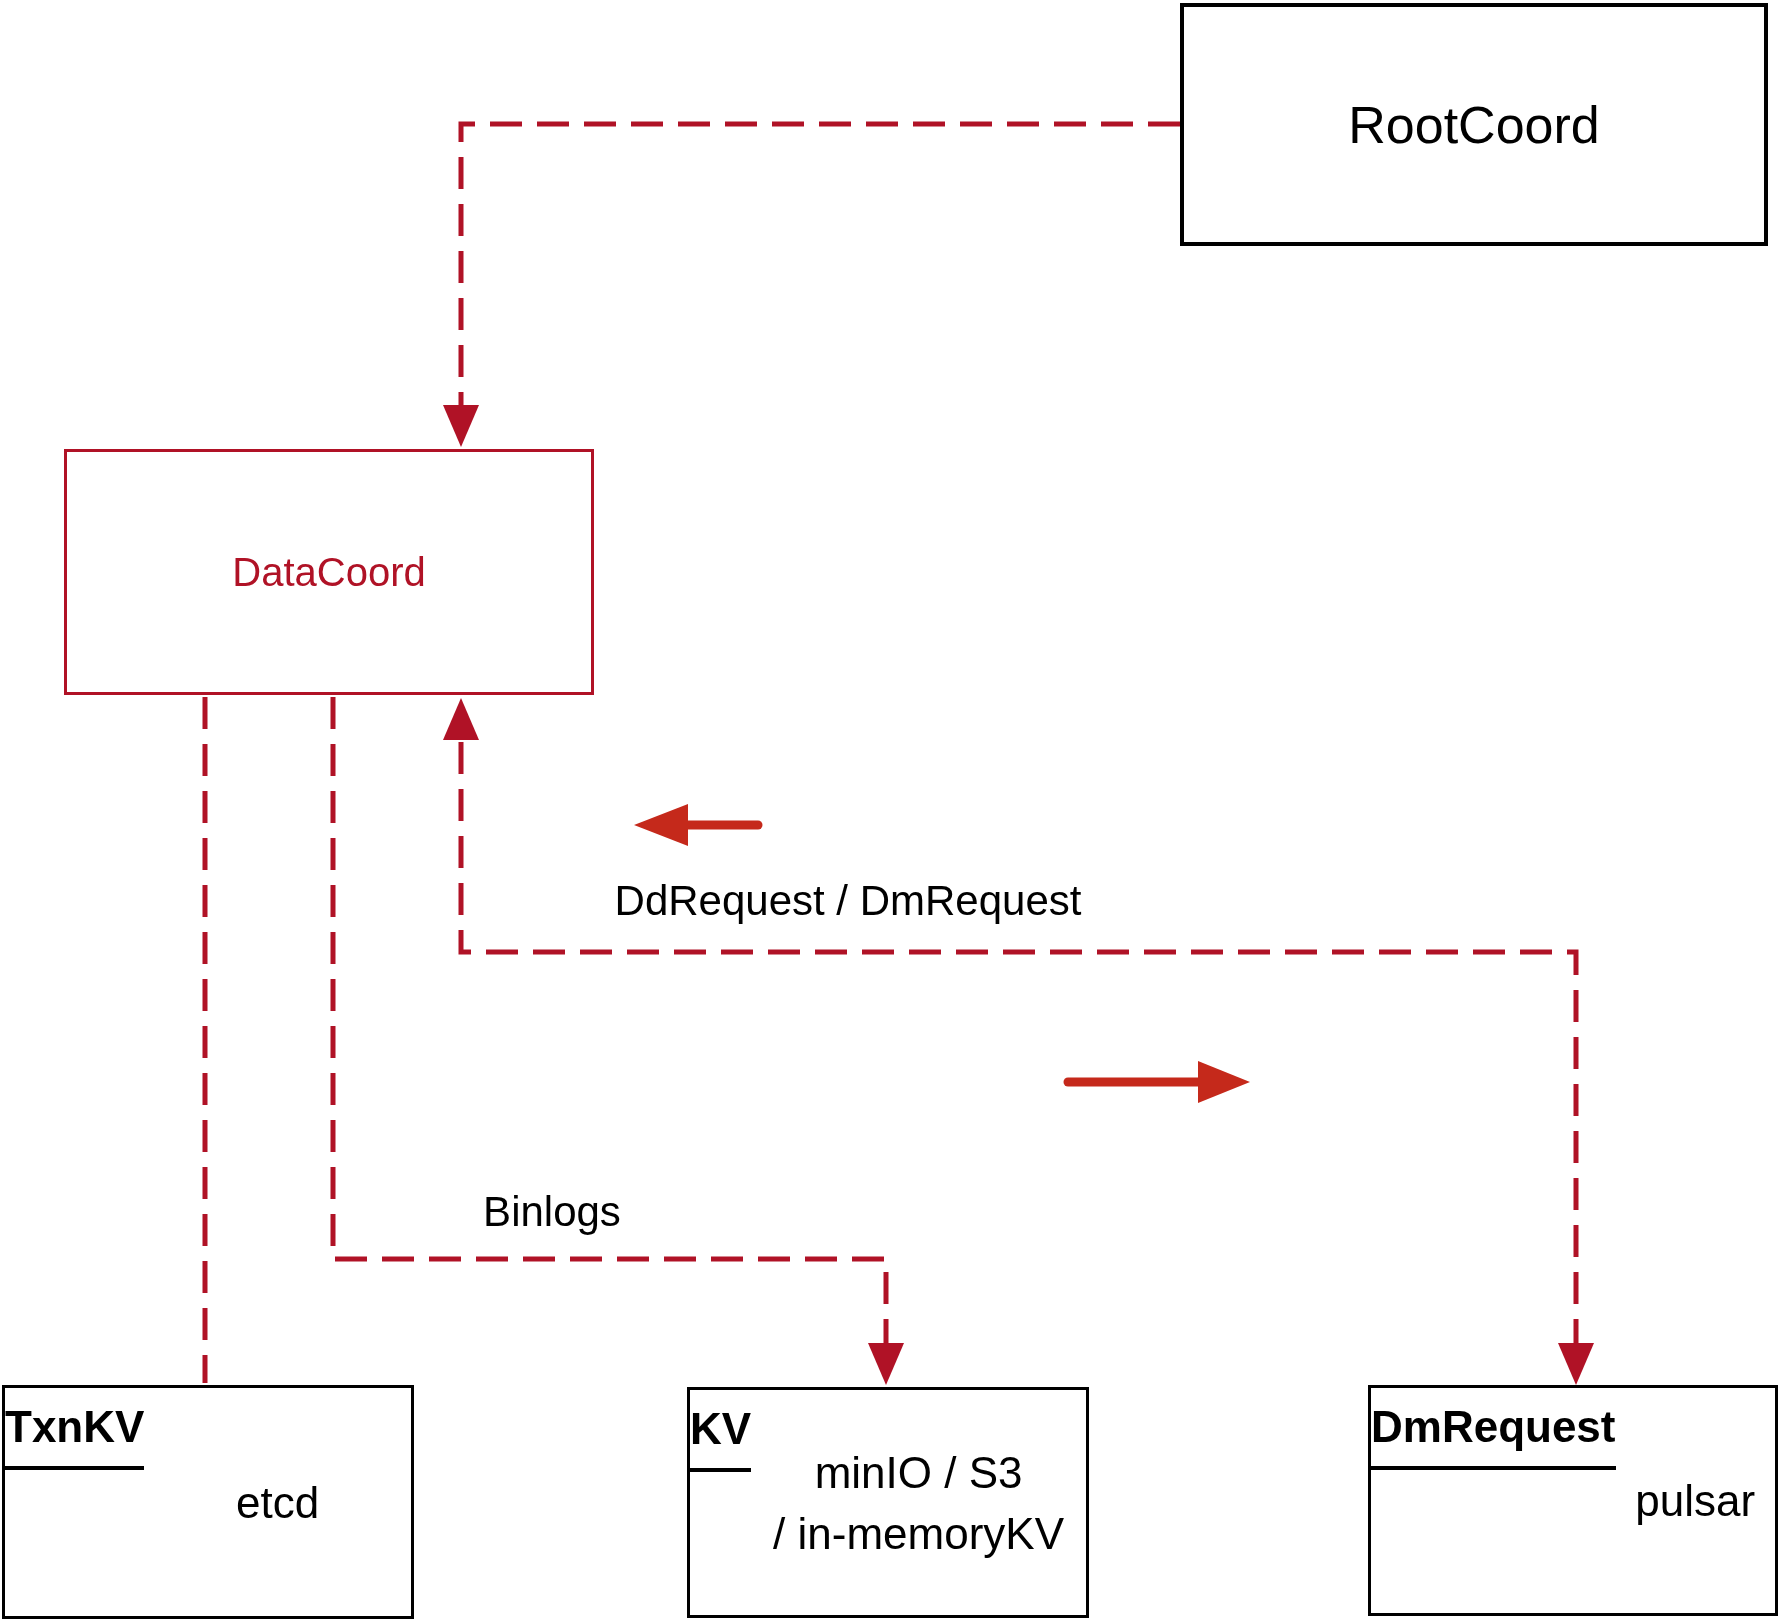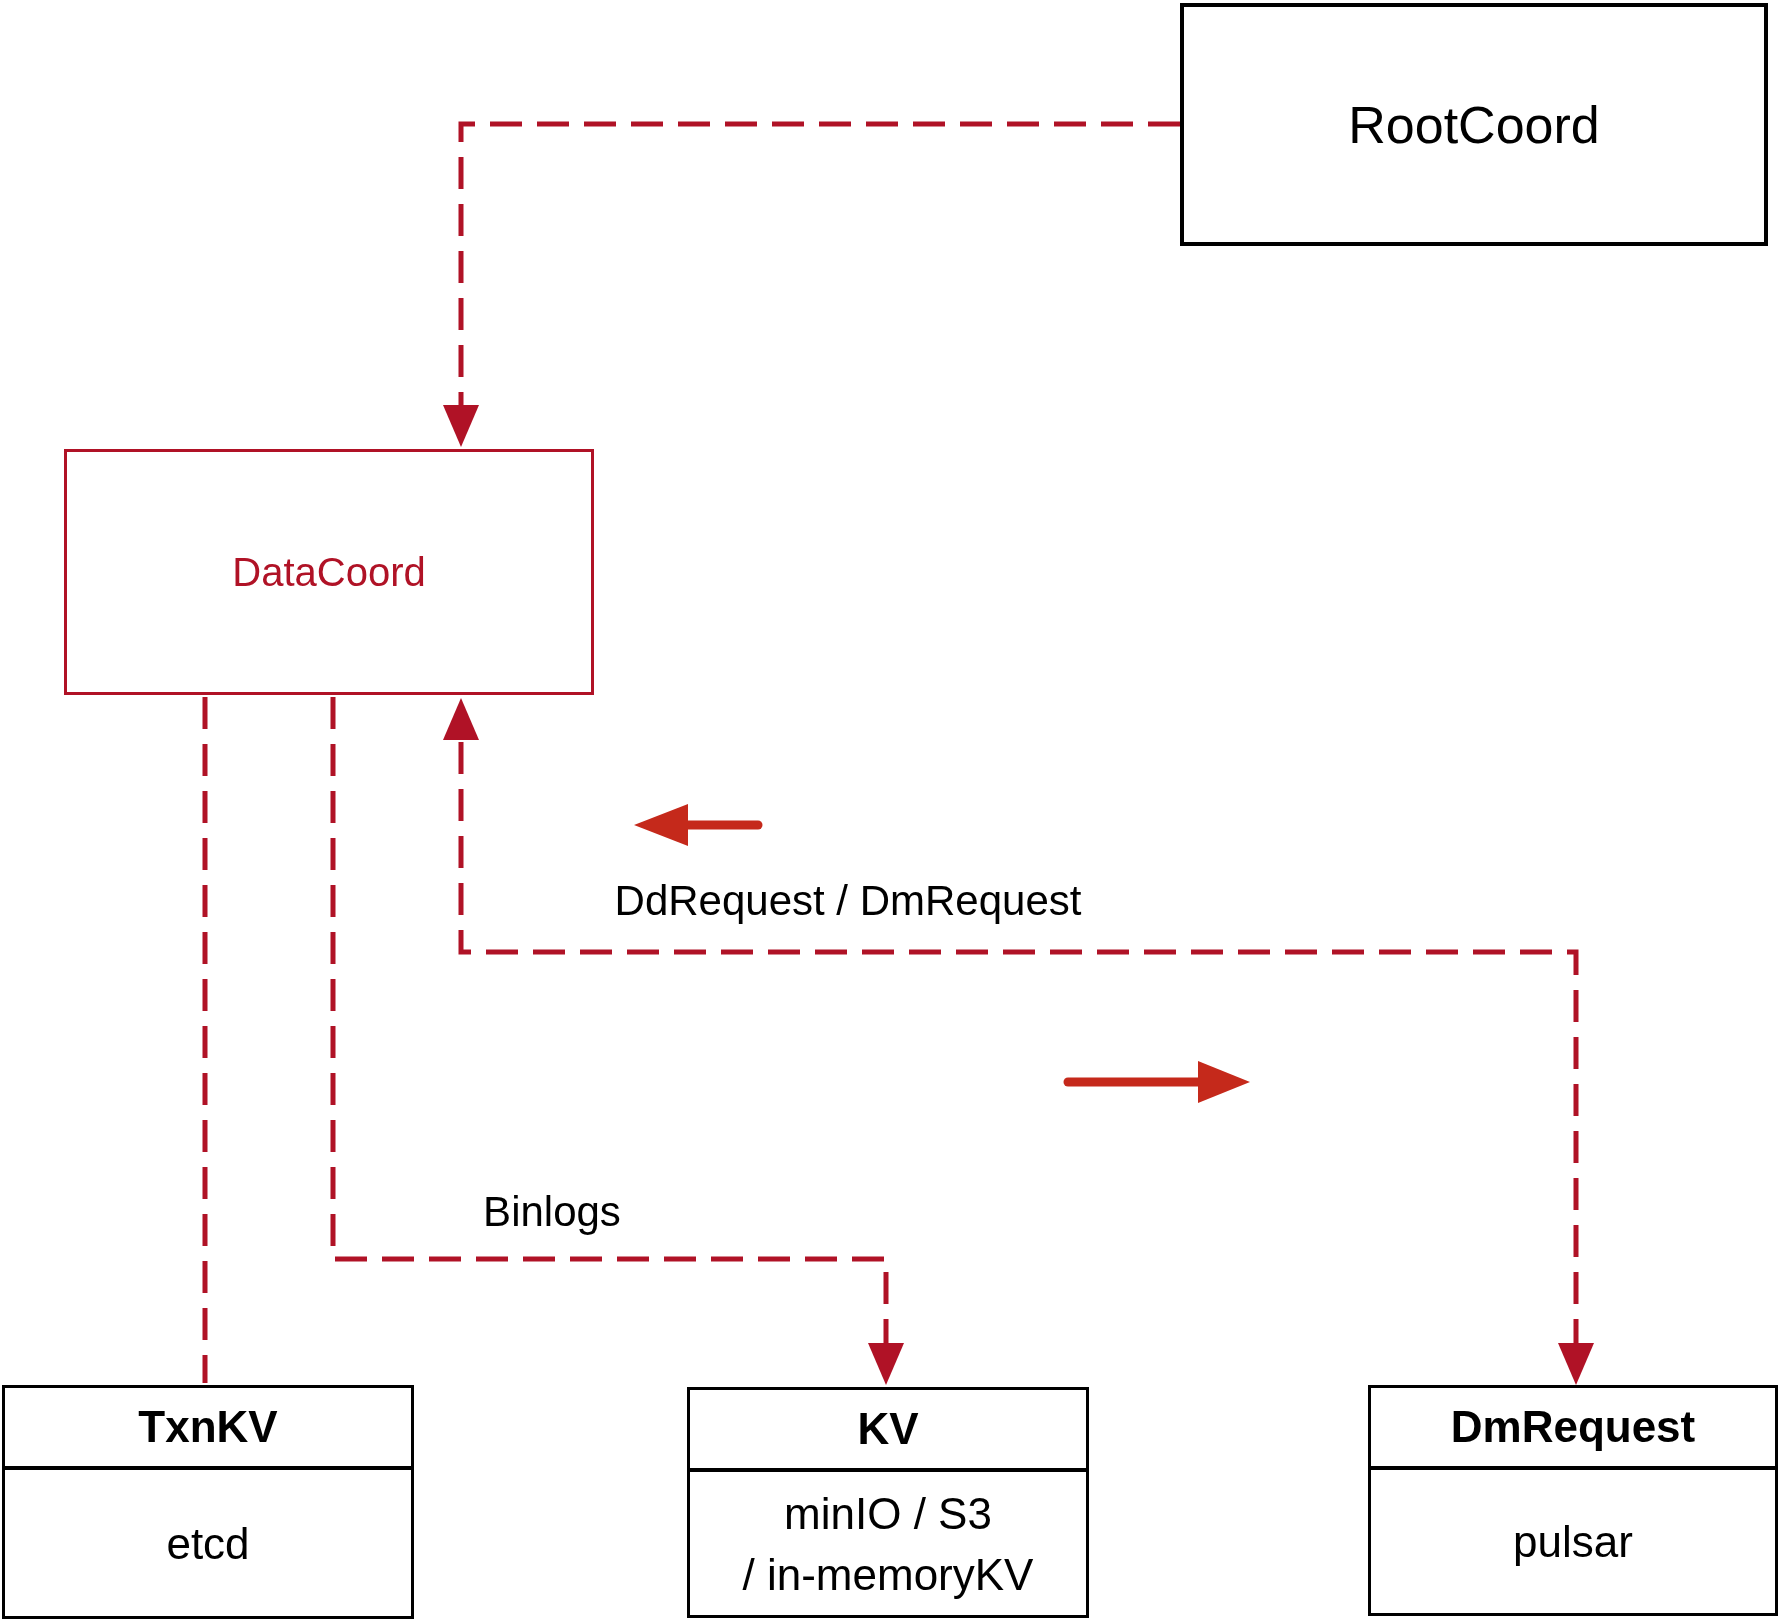--- a/index.html
+++ b/index.html
@@ -62,21 +62,21 @@
     border: 3px solid var(--dashed-line);
     font-size: 40px;
     color: var(--dashed-line);
   }
 
   .table-node {
     position: absolute;
     background: var(--background);
     border: 3px solid var(--box-border-black);
     display: flex;
-    flex-direction: column;
+    flex-direction: row;
   }
   .table-node .hdr {
     height: 82px;
     border-bottom: 4px solid var(--box-border-black);
     display: flex;
     align-items: center;
     justify-content: center;
     font-weight: bold;
     font-size: 44px;
     color: var(--text-black);

